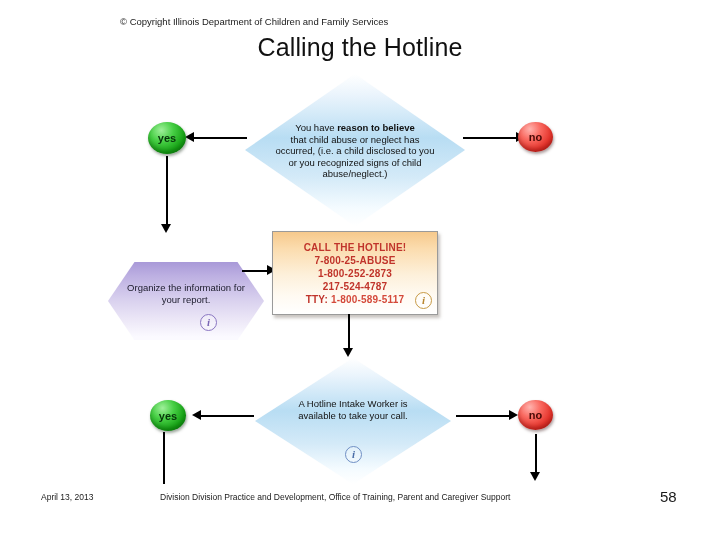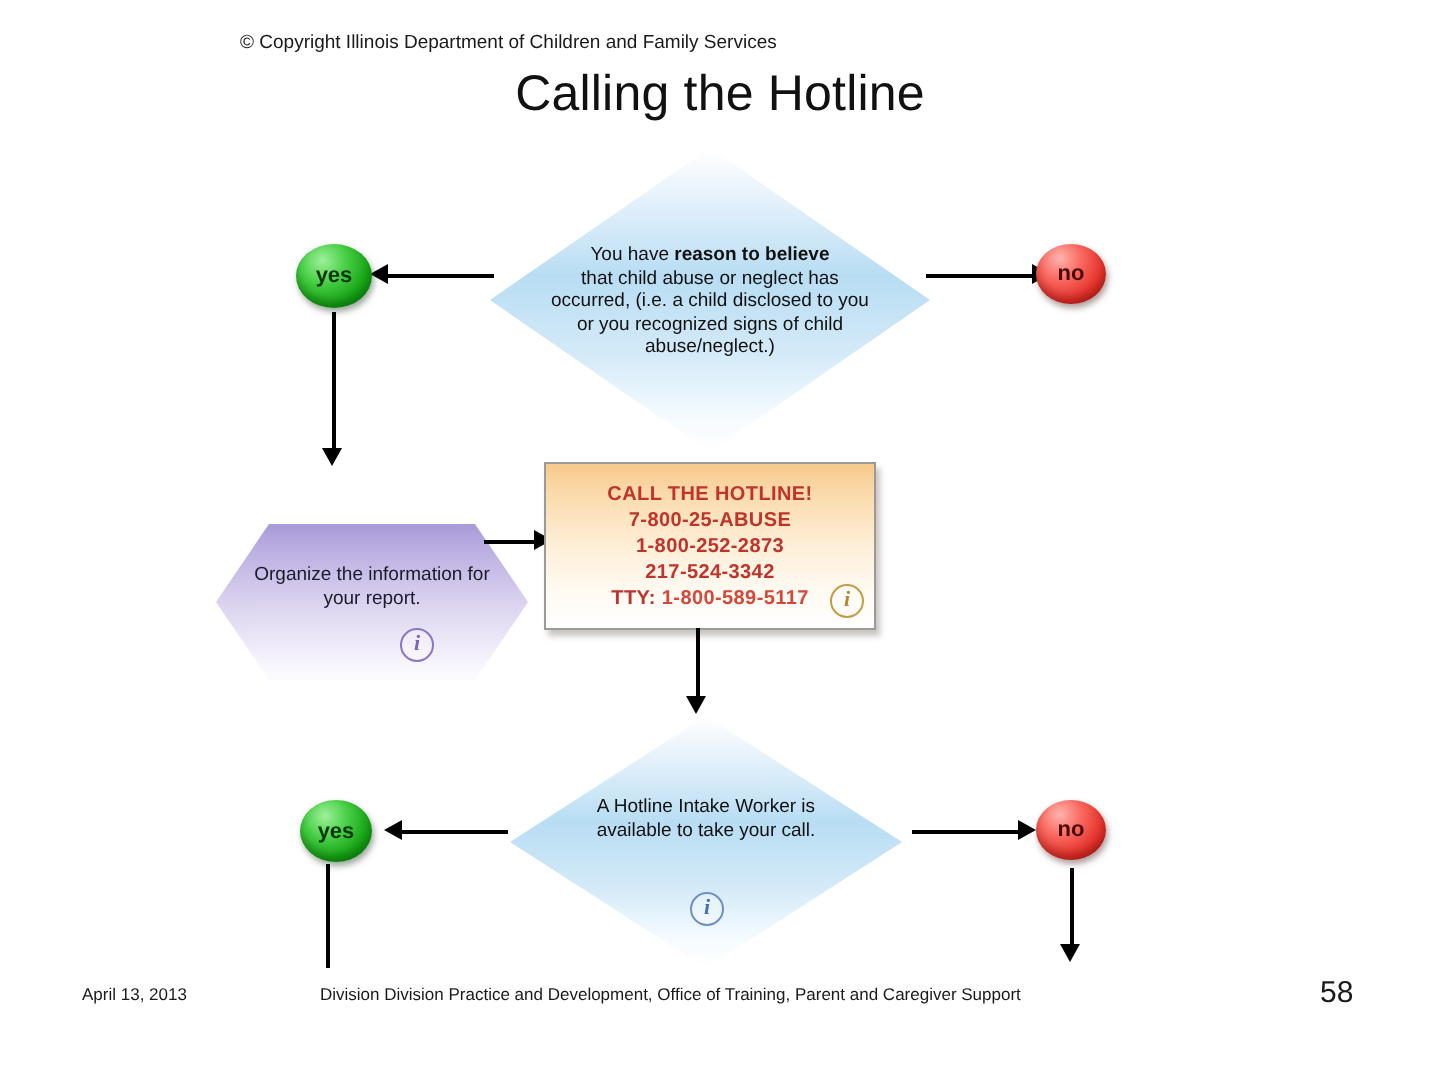--- a/index.html
+++ b/index.html
@@ -158,21 +158,21 @@
   <div class="arrow" style="left:242px;top:199px;width:34px;height:12px;">
     <div class="ln" style="left:0;top:5px;width:25px;height:2.4px;"></div>
     <div class="hd right" style="right:0;top:0;"></div>
   </div>
 
   <div id="hotline" style="left:272px;top:165px;width:164px;height:82px;">
     <div class="txt">
       <span>CALL THE HOTLINE!</span><br>
       <span>7-800-25-ABUSE</span><br>
       <span>1-800-252-2873</span><br>
-      <span>217-524-3342</span><br>
+      <span>217-524-4787</span><br>
       <span>TTY: </span><span class="h">1-800-589-5117</span>
     </div>
     <div class="info gold" style="left:142px;top:60px;">i</div>
   </div>
 
   <div class="arrow" style="left:342px;top:248px;width:14px;height:44px;">
     <div class="ln" style="left:6px;top:0;width:2.4px;height:36px;"></div>
     <div class="hd down" style="left:1px;top:34px;"></div>
   </div>
 

